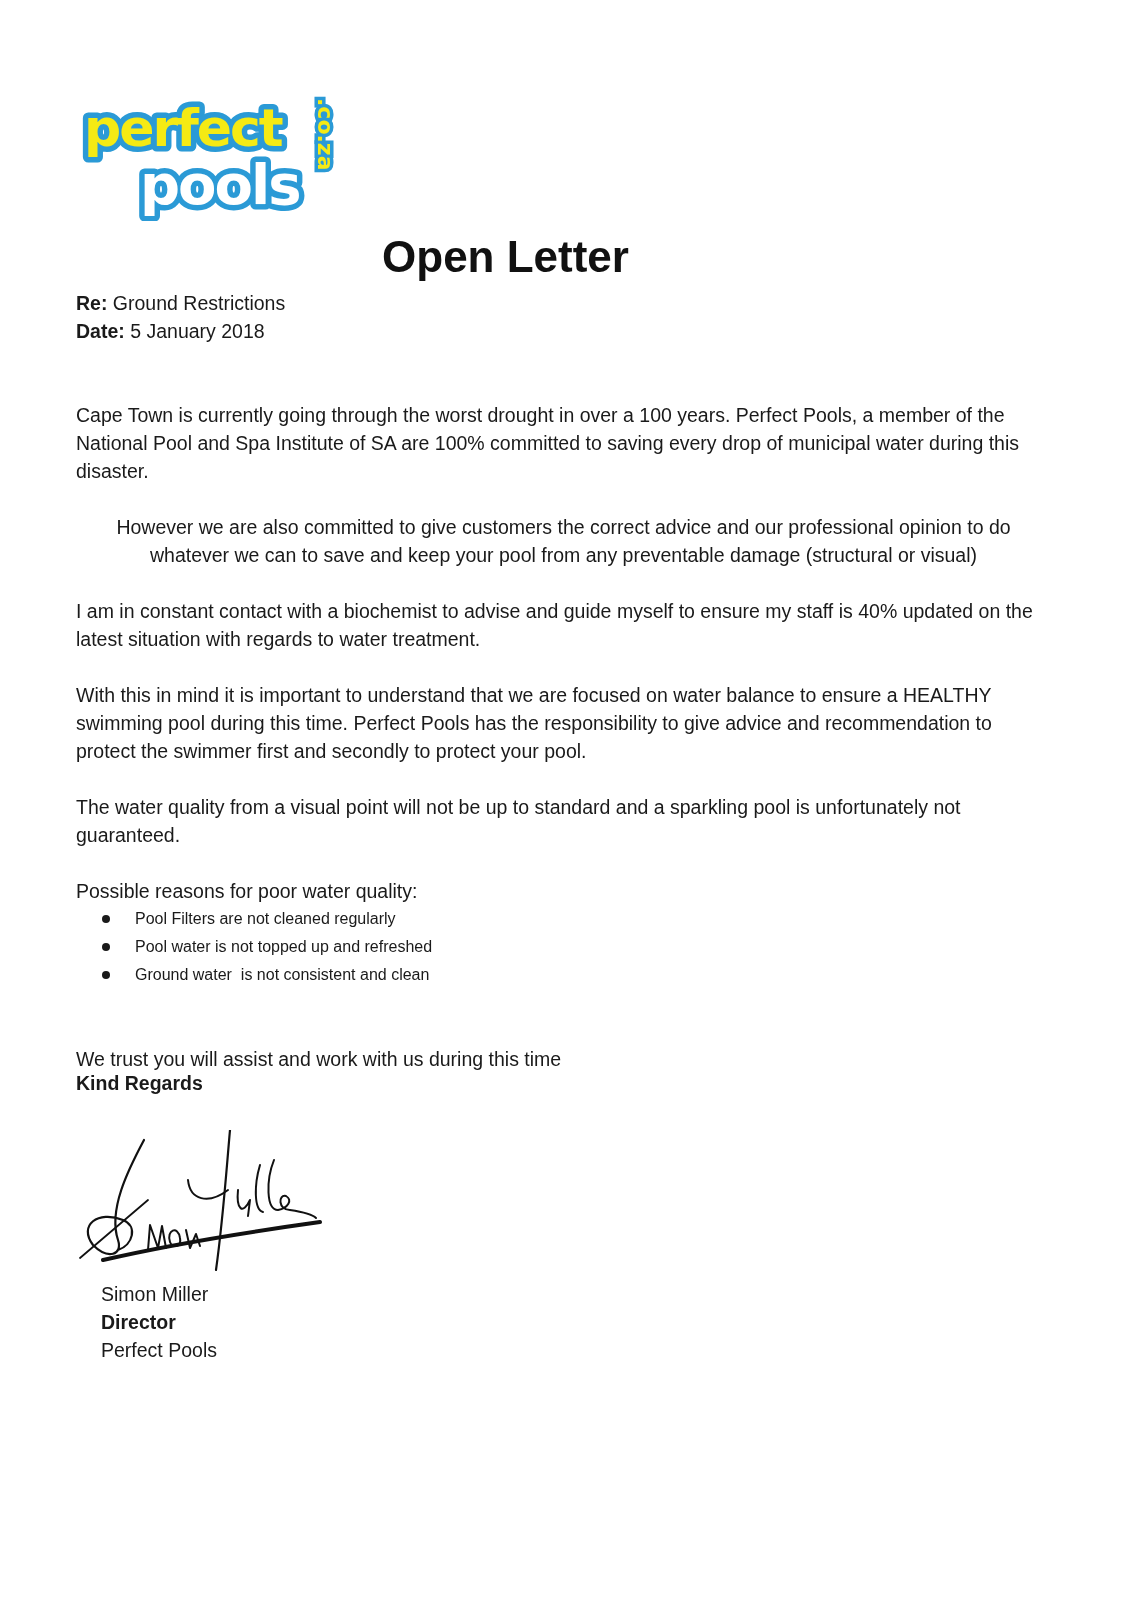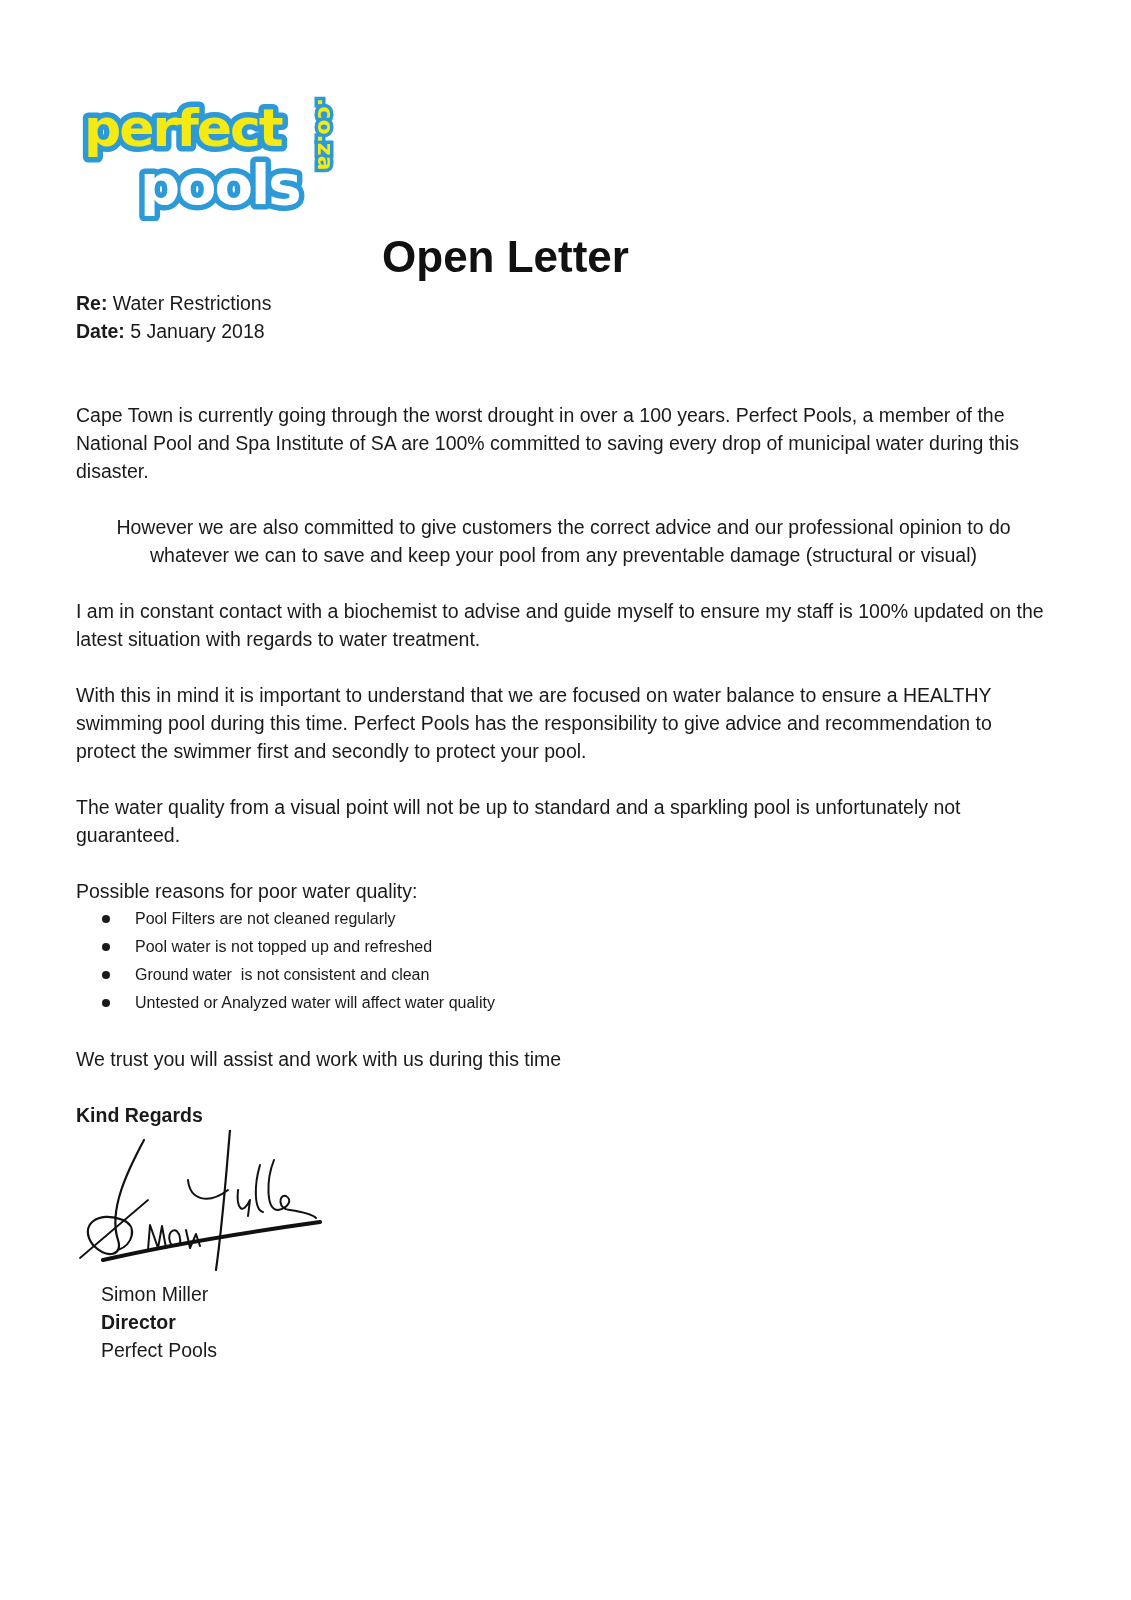--- a/index.html
+++ b/index.html
@@ -24,40 +24,39 @@
   <g font-family="DejaVu Sans, sans-serif" font-weight="bold">
     <text x="6" y="60" font-size="52" fill="#f5ea14" stroke="#2b9ad6" stroke-width="11" paint-order="stroke" stroke-linejoin="round" letter-spacing="-2">perfect</text>
     <text x="62" y="118" font-size="56" fill="#ffffff" stroke="#2b9ad6" stroke-width="11" paint-order="stroke" stroke-linejoin="round" letter-spacing="-2">pools</text>
     <text x="0" y="0" font-size="22" fill="#f5ea14" stroke="#2b9ad6" stroke-width="7" paint-order="stroke" transform="translate(240 12) rotate(90)">.co.za</text>
   </g>
 </svg>
 
 <div class="title">Open Letter</div>
 
 <div class="text meta" style="top:289px;">
-  <div><span class="b">Re:</span><span> Water Restrictions</span></div>
+  <div><span class="b">Re:</span><span> Ground Restrictions</span></div>
   <div><span class="b">Date:</span><span> 5 January 2018</span></div>
 </div>
 
 <p class="text" style="top:401px;">Cape Town is currently going through the worst drought in over a 100 years. Perfect Pools, a member of the National Pool and Spa Institute of SA are 100% committed to saving every drop of municipal water during this disaster.</p>
 <p class="text" style="top:513px;text-align:center;">However we are also committed to give customers the correct advice and our professional opinion to do whatever we can to save and keep your pool from any preventable damage (structural or visual)</p>
-<p class="text" style="top:597px;">I am in constant contact with a biochemist to advise and guide myself to ensure my staff is 100% updated on the latest situation with regards to water treatment.</p>
+<p class="text" style="top:597px;">I am in constant contact with a biochemist to advise and guide myself to ensure my staff is 40% updated on the latest situation with regards to water treatment.</p>
 <p class="text" style="top:681px;">With this in mind it is important to understand that we are focused on water balance to ensure a HEALTHY swimming pool during this time. Perfect Pools has the responsibility to give advice and recommendation to protect the swimmer first and secondly to protect your pool.</p>
 <p class="text" style="top:793px;">The water quality from a visual point will not be up to standard and a sparkling pool is unfortunately not guaranteed.</p>
 
 <p class="text" style="top:877px;">Possible reasons for poor water quality:</p>
 <div class="list" style="top:905px;">
   <div class="li"><span class="dot"></span><span>Pool Filters are not cleaned regularly</span></div>
   <div class="li"><span class="dot"></span><span>Pool water is not topped up and refreshed</span></div>
   <div class="li"><span class="dot"></span><span>Ground water  is not consistent and clean</span></div>
-  <div class="li"><span class="dot"></span><span>Untested or Analyzed water will affect water quality</span></div>
 </div>
 
 <p class="text" style="top:1045px;">We trust you will assist and work with us during this time</p>
-<p class="text b" style="top:1101px;">Kind Regards</p>
+<p class="text b" style="top:1069px;">Kind Regards</p>
 
 <svg class="sig" viewBox="0 0 250 145" fill="none" stroke="#111" stroke-linecap="round" stroke-linejoin="round">
   <path d="M66 10 C50 40 30 80 40 110 C45 125 30 130 15 115 C0 95 20 80 45 90 C60 96 55 115 40 120" stroke-width="2.2"></path>
   <path d="M2 128 L70 70" stroke-width="1.8"></path>
   <path d="M70 120 L72 95 L80 118 L84 96 L88 118" stroke-width="2"></path>
   <path d="M92 112 C88 100 100 95 102 108 C104 118 94 118 92 112" stroke-width="2"></path>
   <path d="M108 100 L112 118 L118 104 L122 116" stroke-width="2"></path>
   <path d="M110 50 C112 70 130 75 150 60" stroke-width="2"></path>
   <path d="M152 0 C148 45 145 90 138 140" stroke-width="2.2"></path>
   <path d="M160 60 C158 80 165 85 172 70 L170 86" stroke-width="2"></path>

